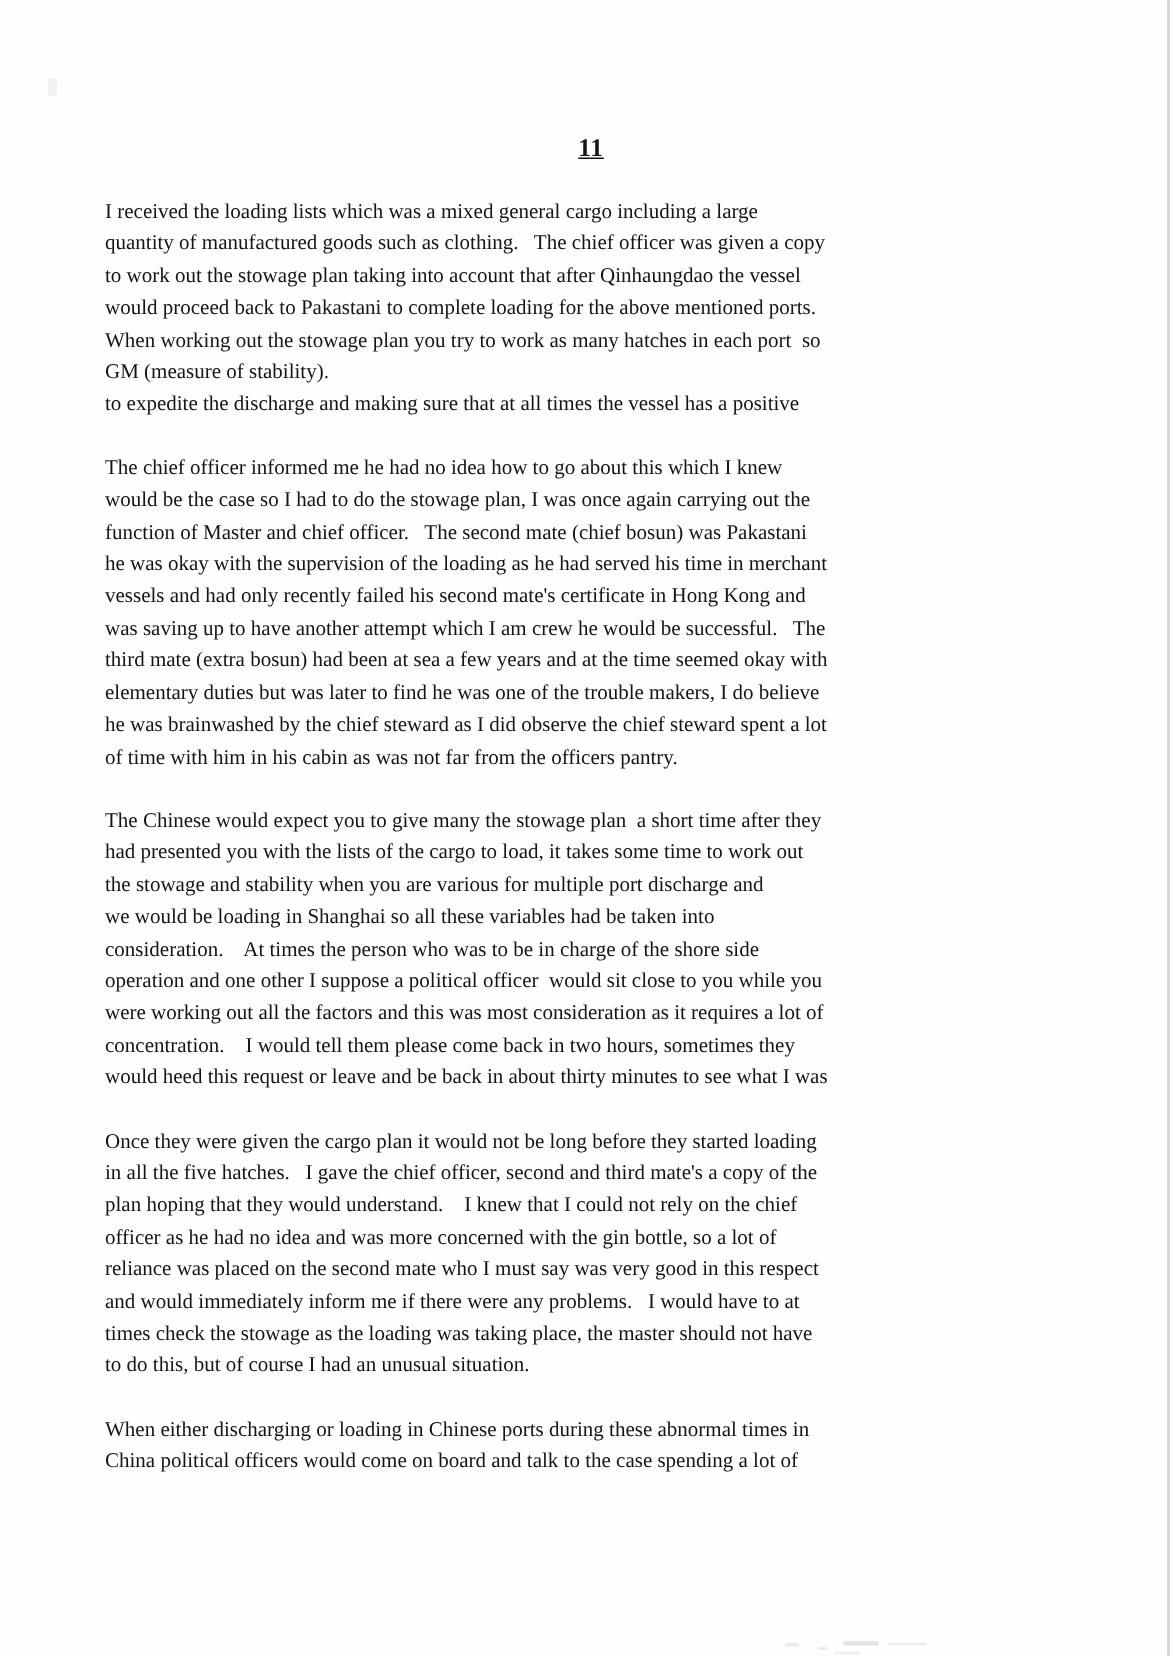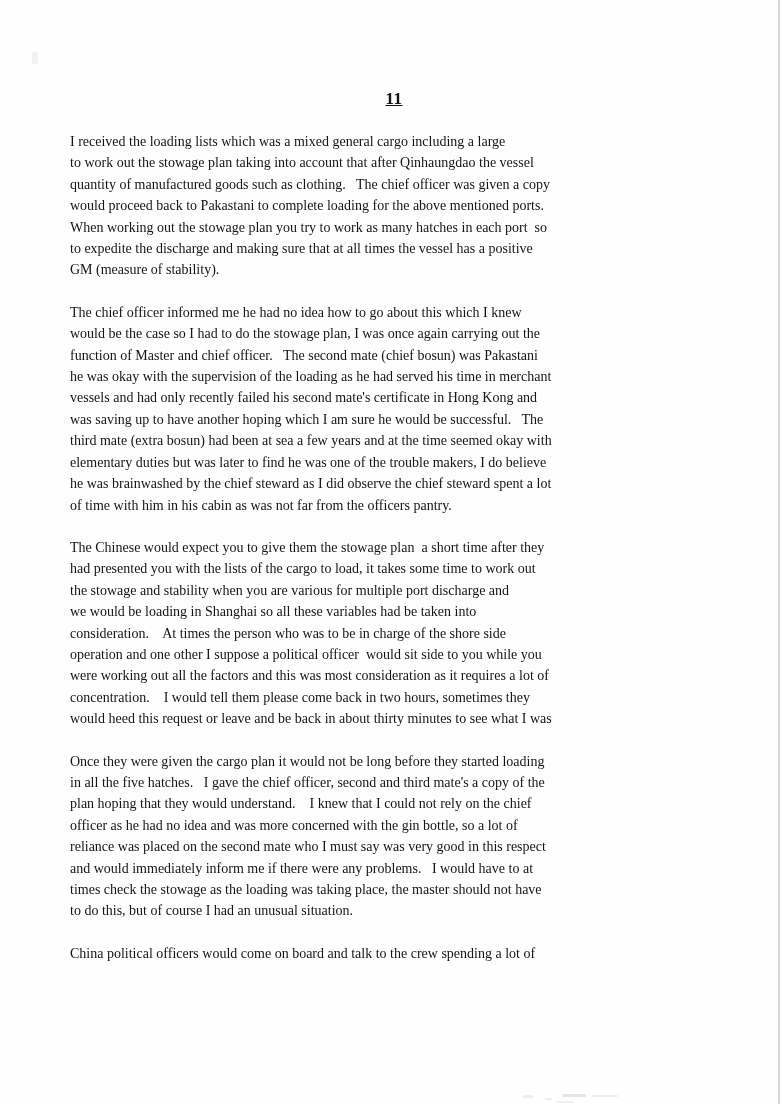--- a/index.html
+++ b/index.html
@@ -63,66 +63,67 @@
 </style>
 </head>
 <body>
 
 <div class="page">
   <div class="content">
     <div class="heading">11</div>
 
     <div class="para">
         <div class="line">I received the loading lists which was a mixed general cargo including a large</div>
+        <div class="line">quantity of manufactured goods such as clothing.   The chief officer was given a copy</div>
         <div class="line">to work out the stowage plan taking into account that after Qinhaungdao the vessel</div>
-        <div class="line">quantity of manufactured goods such as clothing.   The chief officer was given a copy</div>
         <div class="line">would proceed back to Pakastani to complete loading for the above mentioned ports.</div>
         <div class="line">When working out the stowage plan you try to work as many hatches in each port  so</div>
+        <div class="line">GM (measure of stability).</div>
         <div class="line">to expedite the discharge and making sure that at all times the vessel has a positive</div>
-        <div class="line">GM (measure of stability).</div>
       </div>
 
     <div class="para">
         <div class="line">The chief officer informed me he had no idea how to go about this which I knew</div>
         <div class="line">would be the case so I had to do the stowage plan, I was once again carrying out the</div>
         <div class="line">function of Master and chief officer.   The second mate (chief bosun) was Pakastani</div>
         <div class="line">he was okay with the supervision of the loading as he had served his time in merchant</div>
         <div class="line">vessels and had only recently failed his second mate's certificate in Hong Kong and</div>
-        <div class="line">was saving up to have another hoping which I am sure he would be successful.   The</div>
+        <div class="line">was saving up to have another attempt which I am crew he would be successful.   The</div>
         <div class="line">third mate (extra bosun) had been at sea a few years and at the time seemed okay with</div>
         <div class="line">elementary duties but was later to find he was one of the trouble makers, I do believe</div>
         <div class="line">he was brainwashed by the chief steward as I did observe the chief steward spent a lot</div>
         <div class="line">of time with him in his cabin as was not far from the officers pantry.</div>
       </div>
 
     <div class="para">
-        <div class="line">The Chinese would expect you to give them the stowage plan  a short time after they</div>
+        <div class="line">The Chinese would expect you to give many the stowage plan  a short time after they</div>
         <div class="line">had presented you with the lists of the cargo to load, it takes some time to work out</div>
         <div class="line">the stowage and stability when you are various for multiple port discharge and</div>
         <div class="line">we would be loading in Shanghai so all these variables had be taken into</div>
         <div class="line">consideration.    At times the person who was to be in charge of the shore side</div>
-        <div class="line">operation and one other I suppose a political officer  would sit side to you while you</div>
+        <div class="line">operation and one other I suppose a political officer  would sit close to you while you</div>
         <div class="line">were working out all the factors and this was most consideration as it requires a lot of</div>
         <div class="line">concentration.    I would tell them please come back in two hours, sometimes they</div>
         <div class="line">would heed this request or leave and be back in about thirty minutes to see what I was</div>
       </div>
 
     <div class="para">
         <div class="line">Once they were given the cargo plan it would not be long before they started loading</div>
         <div class="line">in all the five hatches.   I gave the chief officer, second and third mate's a copy of the</div>
         <div class="line">plan hoping that they would understand.    I knew that I could not rely on the chief</div>
         <div class="line">officer as he had no idea and was more concerned with the gin bottle, so a lot of</div>
         <div class="line">reliance was placed on the second mate who I must say was very good in this respect</div>
         <div class="line">and would immediately inform me if there were any problems.   I would have to at</div>
         <div class="line">times check the stowage as the loading was taking place, the master should not have</div>
         <div class="line">to do this, but of course I had an unusual situation.</div>
       </div>
 
     <div class="para">
-        <div class="line">China political officers would come on board and talk to the crew spending a lot of</div>
+        <div class="line">When either discharging or loading in Chinese ports during these abnormal times in</div>
+        <div class="line">China political officers would come on board and talk to the case spending a lot of</div>
       </div>
   </div>
 
   <div class="scan-edge"></div>
   <div class="smudge s1"></div>
   <div class="smudge s2"></div>
   <div class="smudge s3"></div>
   <div class="smudge s4"></div>
   <div class="smudge s5"></div>
   <div class="smudge s6"></div>

